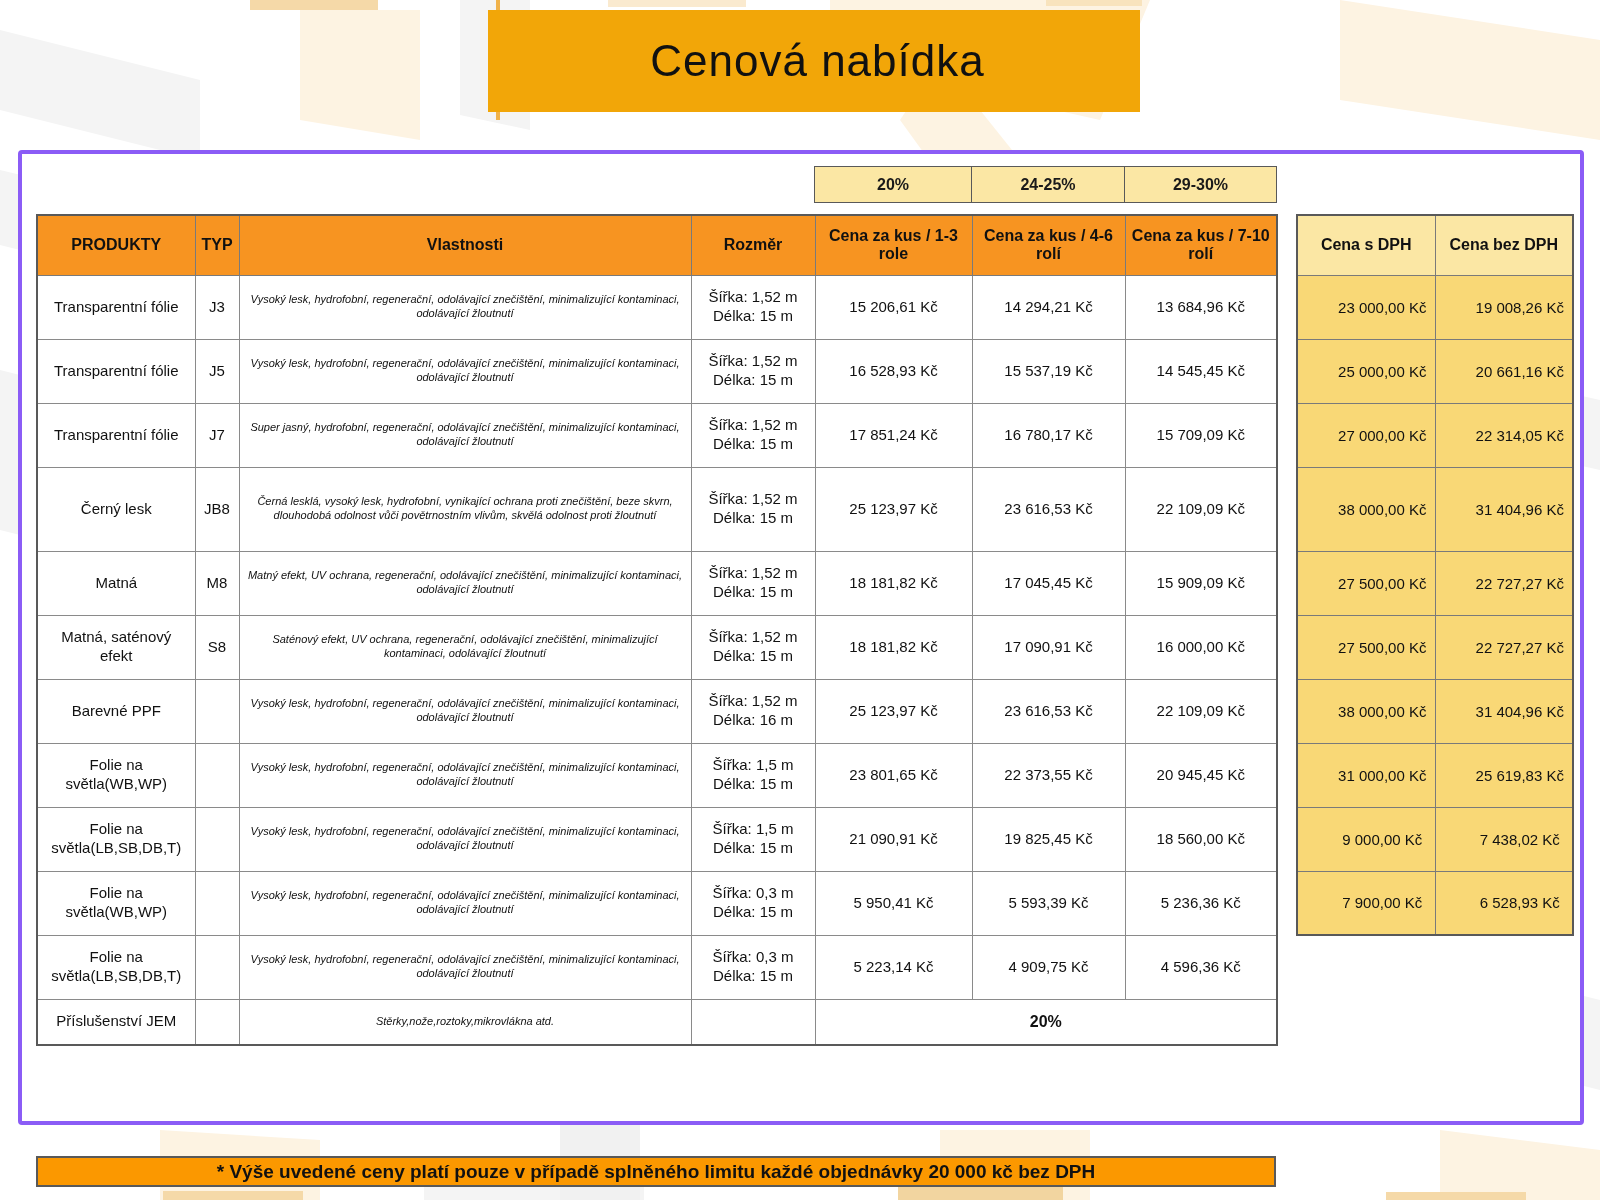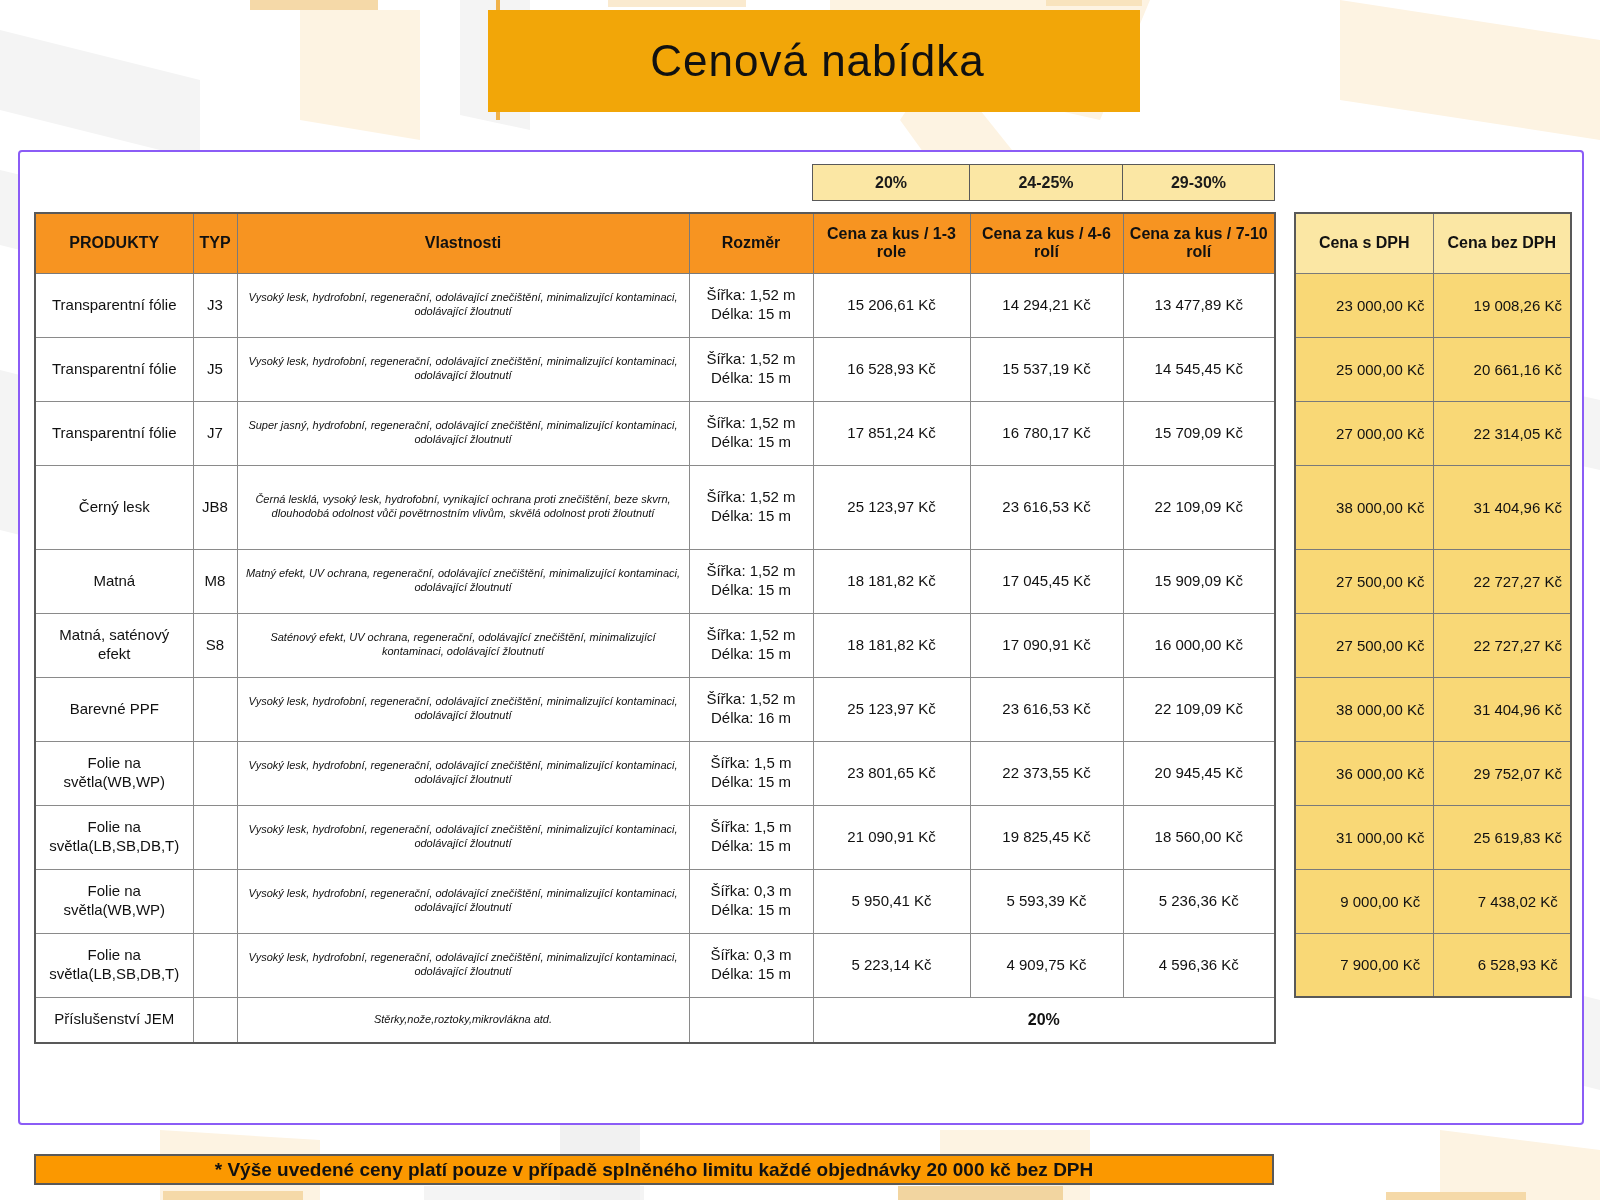--- a/index.html
+++ b/index.html
@@ -6,21 +6,21 @@
   html,body { width:1600px; height:1200px; overflow:hidden; background:#ffffff;
               font-family:"Liberation Sans", sans-serif; }
   
   #watermark { position:absolute; left:0; top:0; width:1600px; height:1200px; pointer-events:none; }
   
   .banner { position:absolute; left:488px; top:10px; width:652px; height:102px;
             background:#F2A608; display:flex; align-items:center; justify-content:center;padding-left:7px; }
   .banner-text { font-size:44px; color:#111; letter-spacing:1px; }
   
   .frame { position:absolute; left:18px; top:150px; width:1566px; height:975px;
-           background:#ffffff; border:2px solid #8b5cf6; border-radius:4px; padding:12px 14px; }
+           background:#ffffff; border:4px solid #8b5cf6; border-radius:4px; padding:12px 14px; }
   .content { position:relative; width:1536px; height:100%; }
   
   .tier-strip { position:absolute; left:778px; top:0; border-collapse:collapse; table-layout:fixed; }
   .tier-strip td { border:1px solid #595959; background:#FBE7A4; height:36px;
                    text-align:center; font-weight:700; font-size:16px; color:#1a1a1a; }
   
   .main-table { position:absolute; left:0; top:48px; border-collapse:collapse; table-layout:fixed;
                 width:1240px; border:2px solid #595959; }
   .main-table th { background:#F79421; border:1px solid #7a7a7a; font-weight:700; font-size:16px;
                    color:#111; height:60px; text-align:center; padding:2px 6px; }
@@ -125,21 +125,21 @@
           <tr style="height: 64px;">
             <td>Transparentní fólie</td>
             <td>J3</td>
             <td class="vlast">Vysoký lesk, hydrofobní, regenerační, odolávající znečištění, minimalizující kontaminaci, odolávající žloutnutí</td>
             <td>
               <div>Šířka: 1,52 m</div>
               <div>Délka: 15 m</div>
             </td>
             <td>15 206,61 Kč</td>
             <td>14 294,21 Kč</td>
-            <td>13 477,89 Kč</td>
+            <td>13 684,96 Kč</td>
           </tr>
           <tr style="height: 64px;">
             <td>Transparentní fólie</td>
             <td>J5</td>
             <td class="vlast">Vysoký lesk, hydrofobní, regenerační, odolávající znečištění, minimalizující kontaminaci, odolávající žloutnutí</td>
             <td>
               <div>Šířka: 1,52 m</div>
               <div>Délka: 15 m</div>
             </td>
             <td>16 528,93 Kč</td>
@@ -298,24 +298,20 @@
           </tr>
           <tr style="height: 64px;">
             <td>27 500,00 Kč</td>
             <td>22 727,27 Kč</td>
           </tr>
           <tr style="height: 64px;">
             <td>38 000,00 Kč</td>
             <td>31 404,96 Kč</td>
           </tr>
           <tr style="height: 64px;">
-            <td>36 000,00 Kč</td>
-            <td>29 752,07 Kč</td>
-          </tr>
-          <tr style="height: 64px;">
             <td>31 000,00 Kč</td>
             <td>25 619,83 Kč</td>
           </tr>
           <tr style="height: 64px; margin-left: 24px;">
             <td>9 000,00 Kč</td>
             <td>7 438,02 Kč</td>
           </tr>
           <tr style="height: 64px;">
             <td>7 900,00 Kč</td>
             <td>6 528,93 Kč</td>

